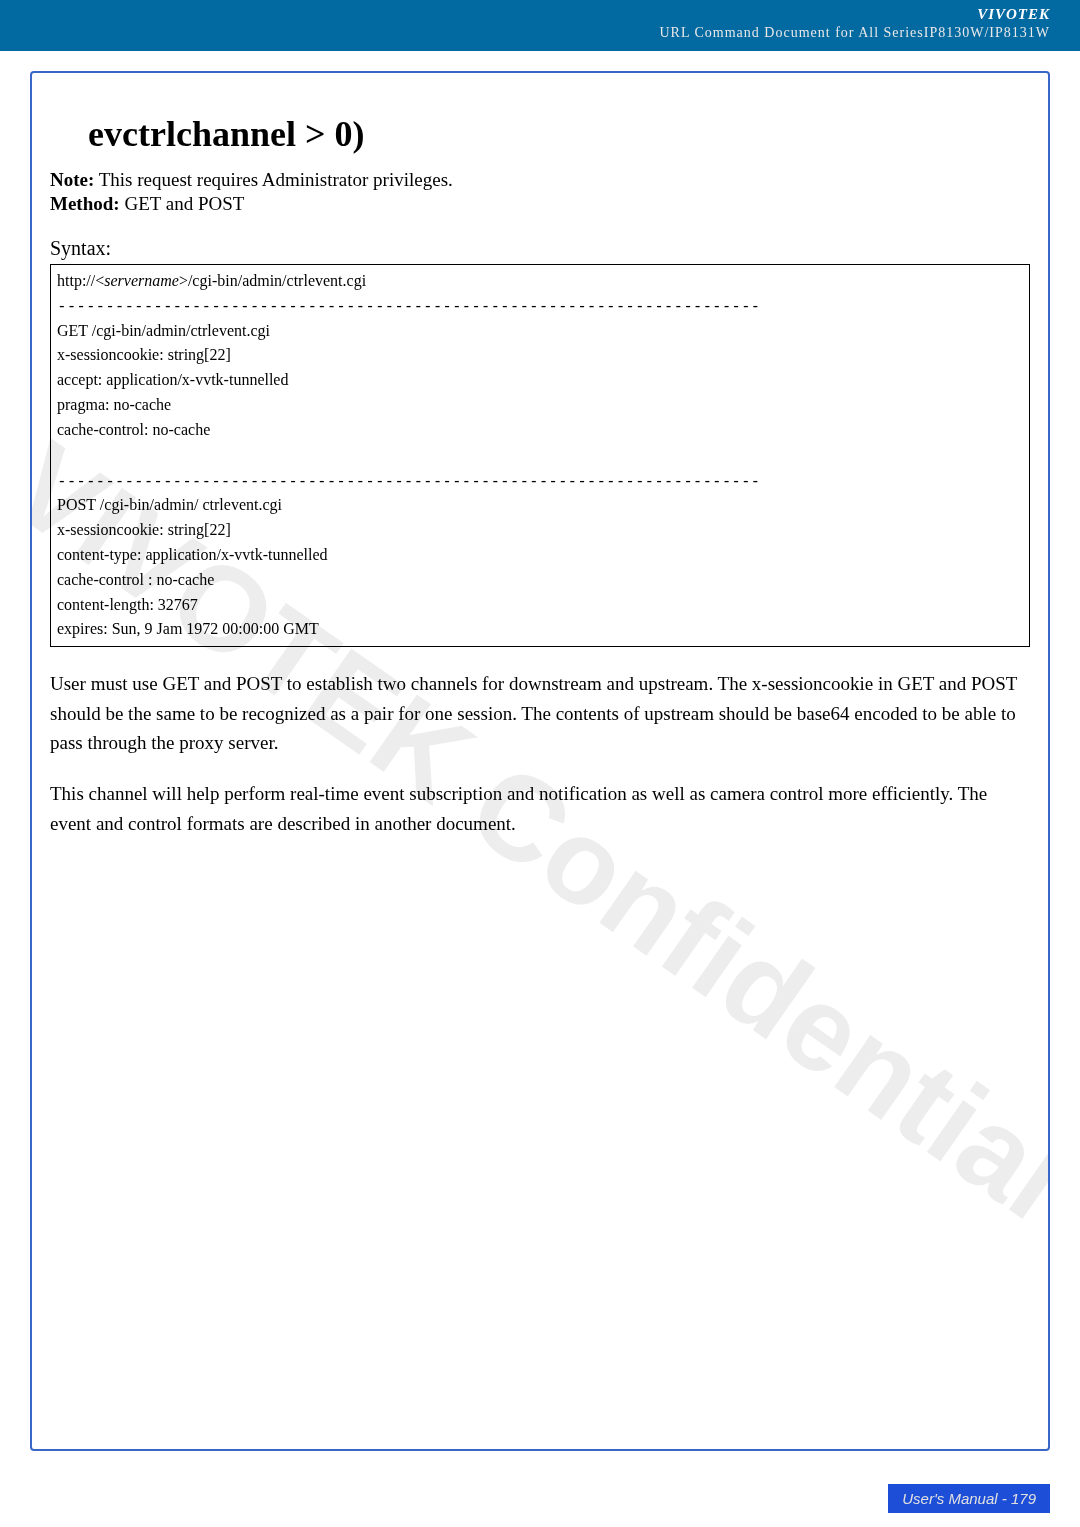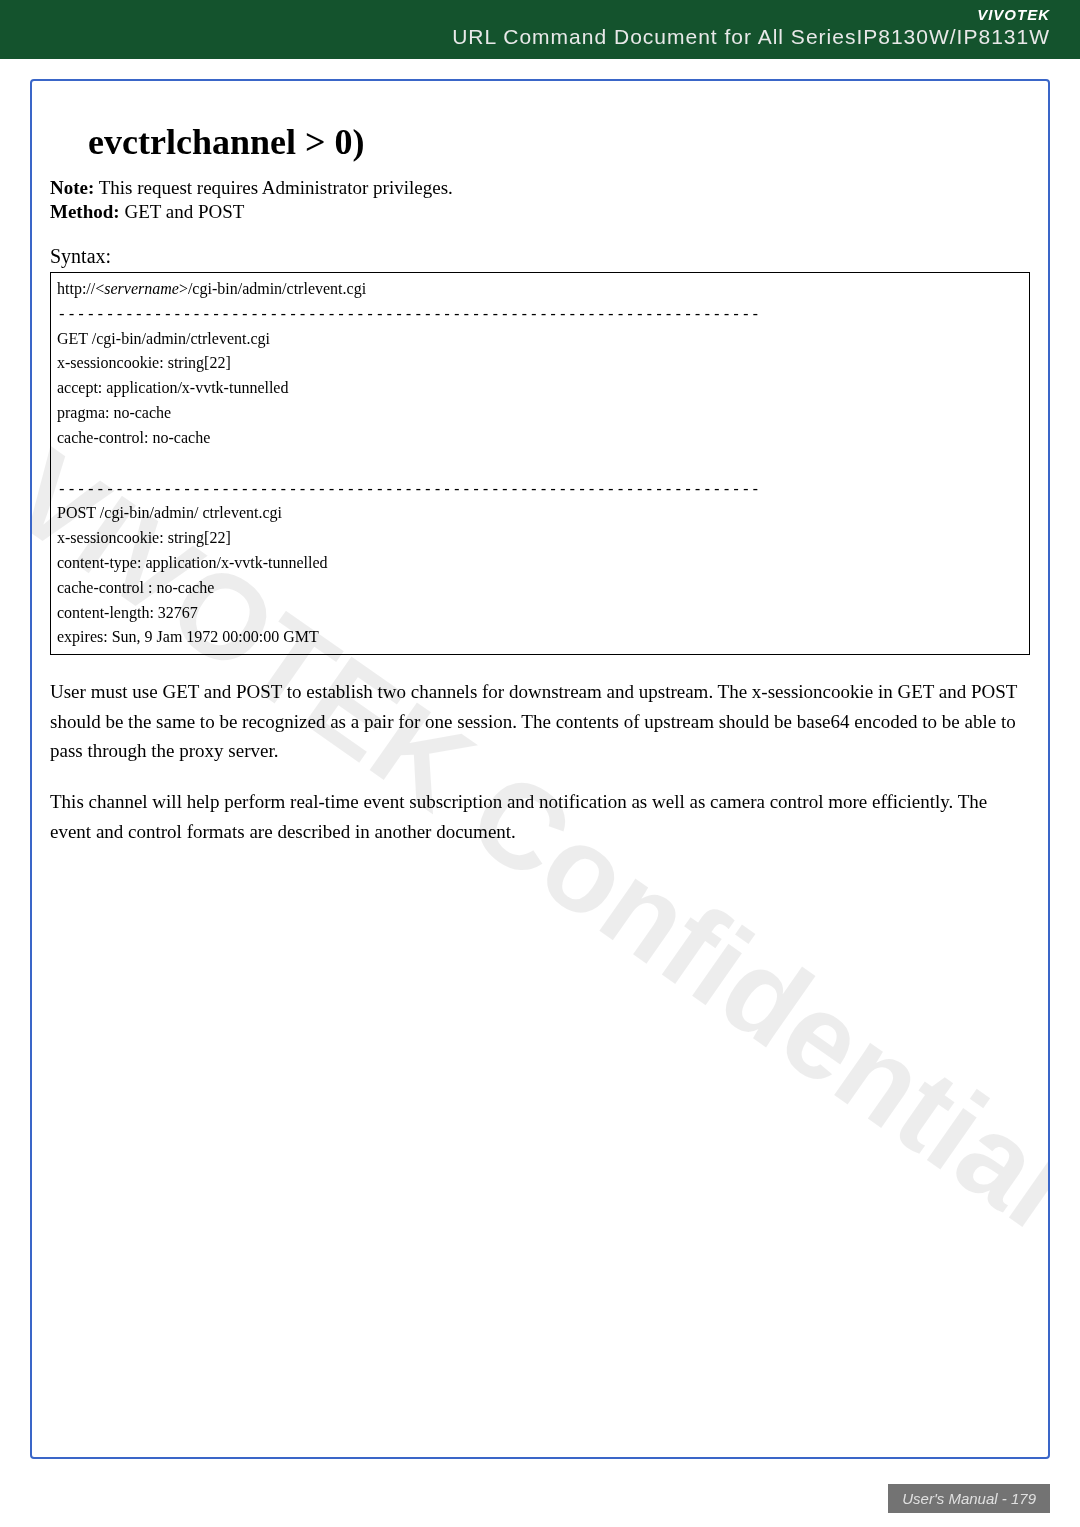--- a/index.html
+++ b/index.html
@@ -7,35 +7,35 @@
     margin: 0;
     padding: 0;
     font-family: "Times New Roman", Times, serif;
     background: #fff;
     color: #000;
     width: 1080px;
     height: 1527px;
     position: relative;
   }
   .header-band {
-    background: #14532d;
+    background: #0369a1;
     color: #fff;
     padding: 6px 30px 10px 30px;
     text-align: right;
-    font-family: Liberation Sans, sans-serif;
+    font-family: Liberation Serif, serif;
   }
   .brand {
     font-weight: bold;
     font-style: italic;
     font-size: 15px;
     letter-spacing: 1px;
     color: #fff;
   }
   .header-title {
-    font-size: 21px;
+    font-size: 14px;
     letter-spacing: 1px;
     margin-top: 2px;
     color: #e8e8e8;
   }
   .page-area {
     padding: 0 30px;
     position: relative;
   }
   .content-frame {
     border: 2px solid #3a66c8;
@@ -71,21 +71,21 @@
   .syntax-box .sep {
     font-family: monospace, "Courier New";
     letter-spacing: 0;
   }
   .syntax-box .mono-italic { font-style: italic; }
   .para { font-size: 19px; line-height: 1.55; margin: 22px 0; }
   .footer-band {
     position: absolute;
     right: 30px;
     bottom: 14px;
-    background: #737373;
+    background: #1d4ed8;
     color: #e0e0e0;
     font-family: Arial, sans-serif;
     font-style: italic;
     font-size: 15px;
     padding: 6px 14px;
   }
   .watermark {
     position: absolute;
     left: 50%; top: 55%;
     transform: translate(-50%, -50%) rotate(35deg);

